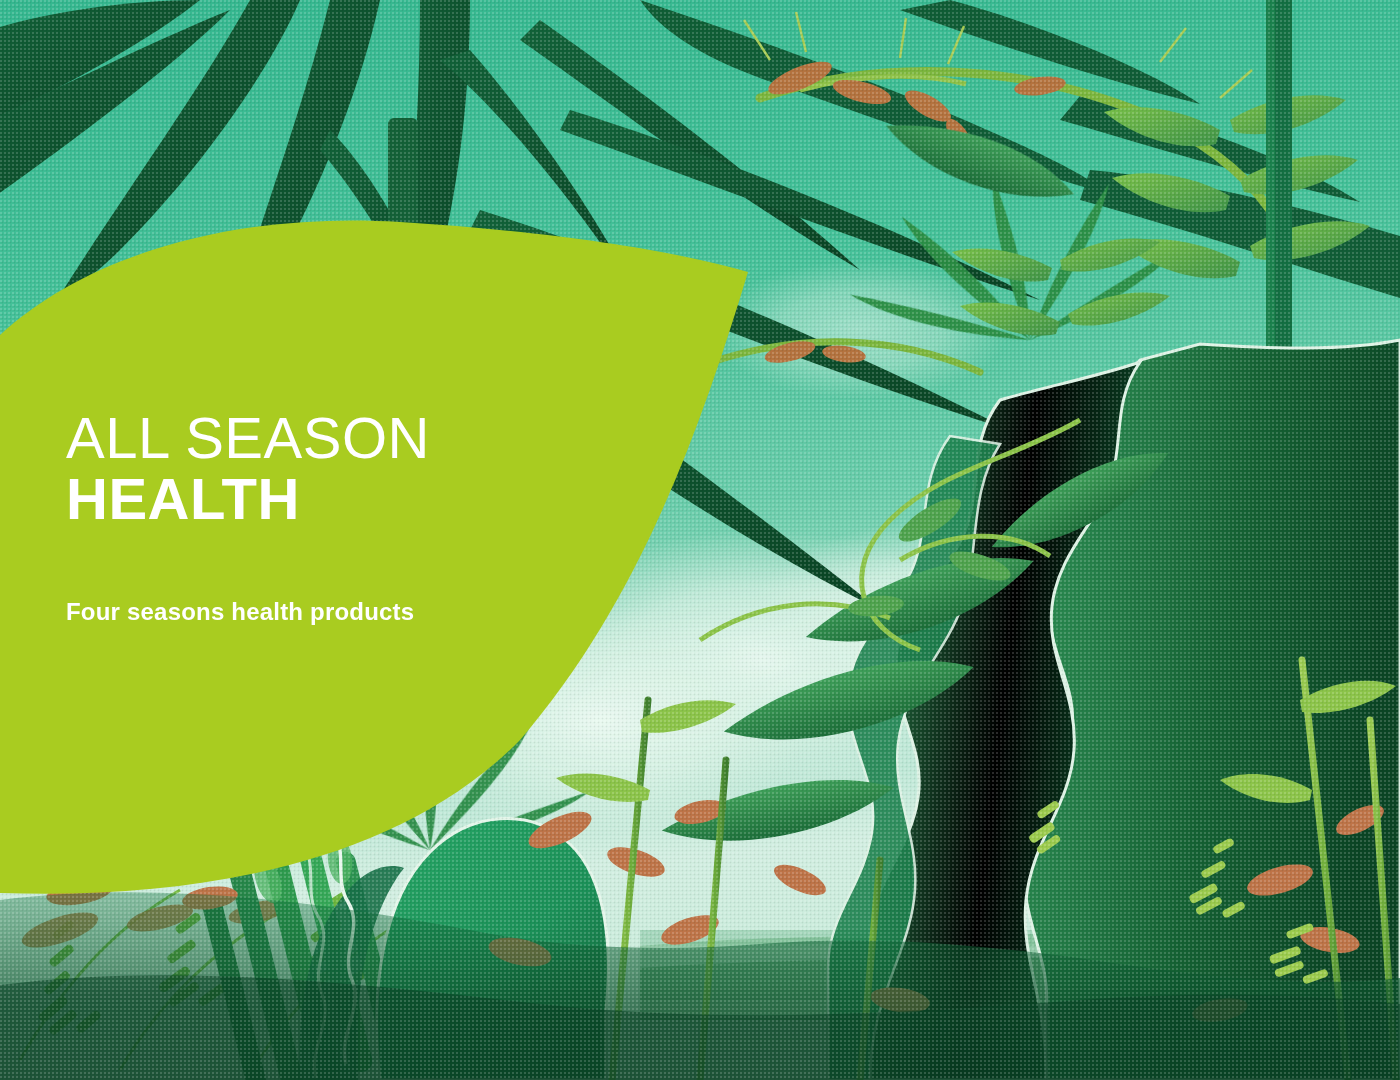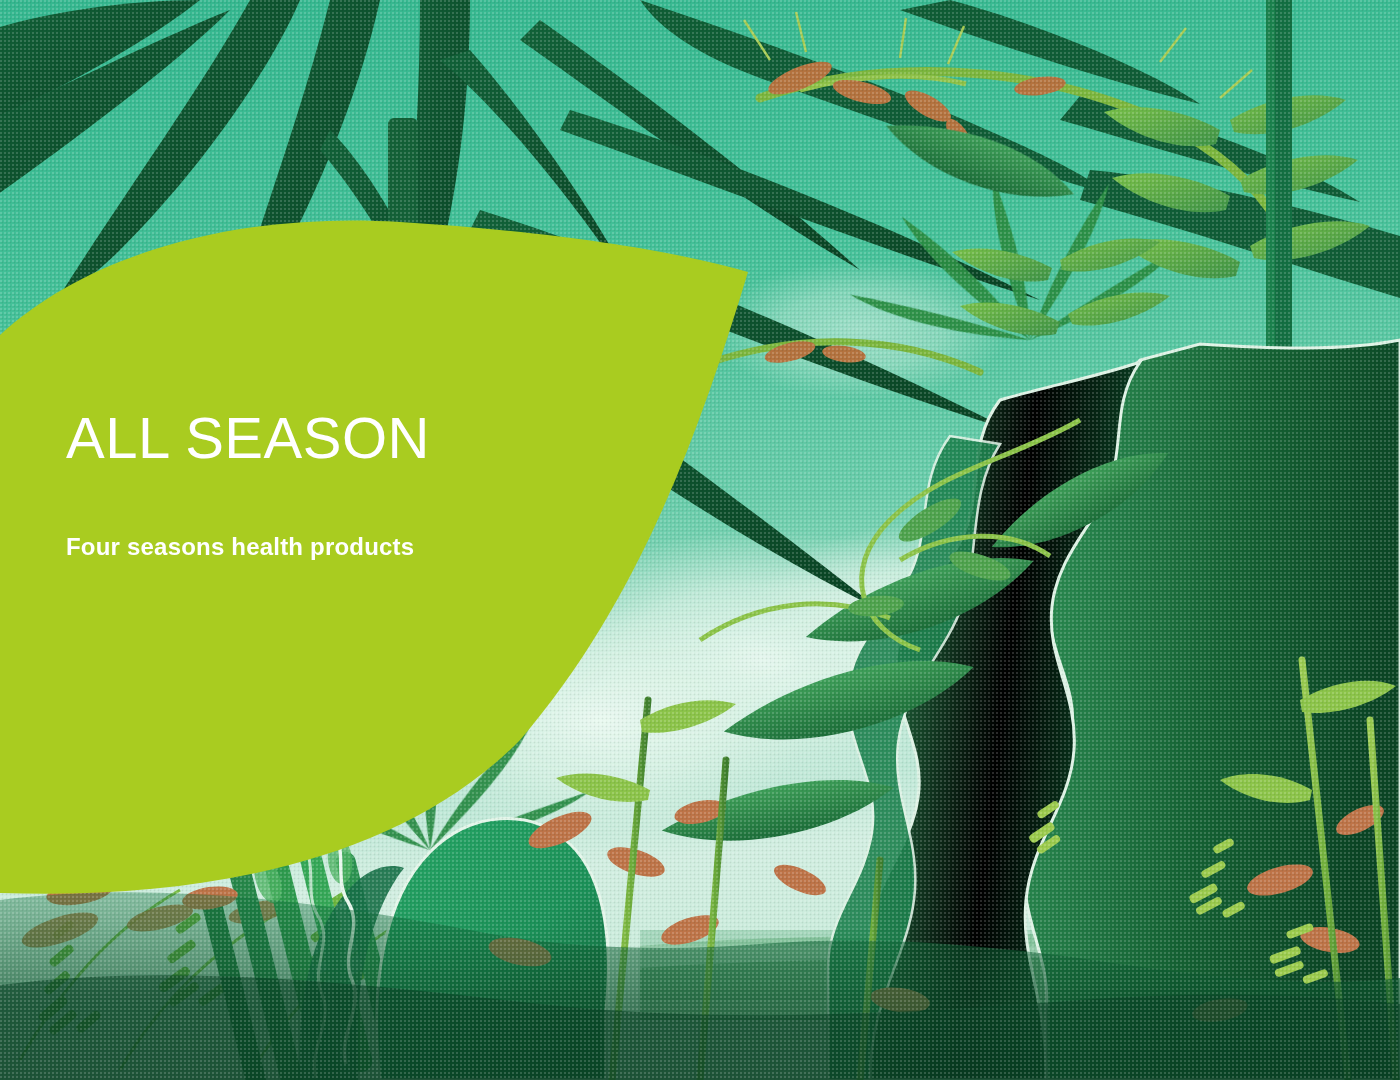--- a/index.html
+++ b/index.html
@@ -425,16 +425,17 @@
   </svg>
 
   <div class="layer" id="halftone"></div>
 
   <svg class="layer" id="leafcard" viewBox="0 0 1400 1080">
     <path id="leafpath" d="M 0 335 C 90 252, 240 212, 400 222 C 560 232, 680 252, 748 272 C 700 430, 640 600, 520 740 C 400 862, 200 900, 0 893 Z" fill="#A9CC20"></path>
   </svg>
 
   <div id="textblock">
     <div class="headline-light">ALL SEASON</div>
+    <div class="headline-bold">HEALTH</div>
     <div class="subtitle">Four seasons health products</div>
   </div>
 
 </div>
 
 </body></html>

